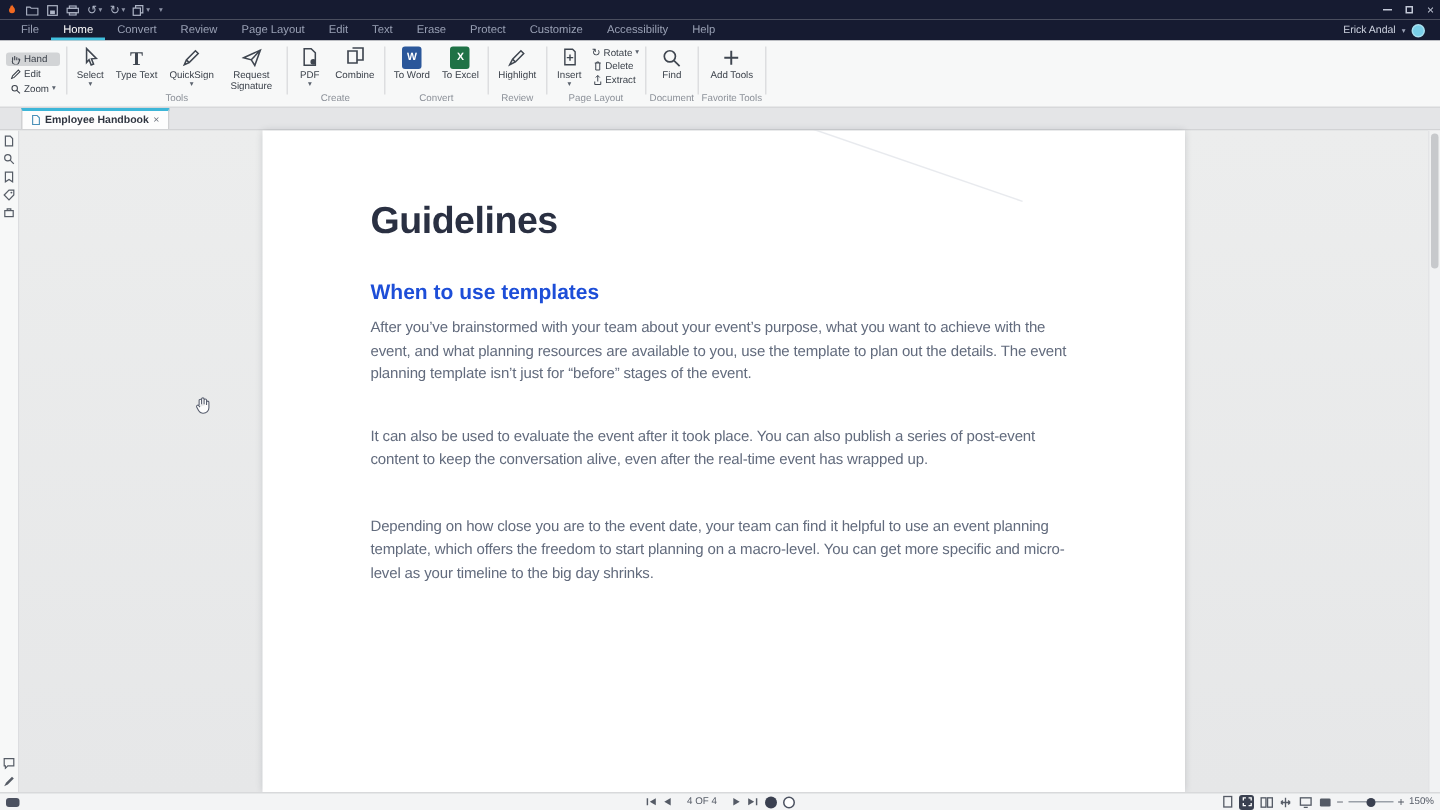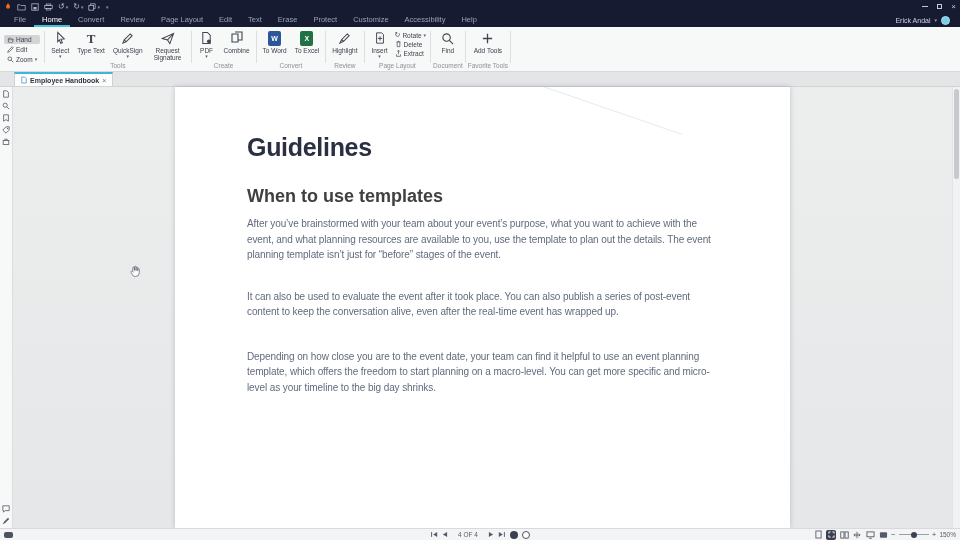--- a/index.html
+++ b/index.html
@@ -57,21 +57,21 @@
   .main { flex:1; display:flex; min-height:0; position:relative; }
   .side-panel { width:13px; background:#f7f8f8; border-right:1px solid #dcdde0; display:flex; flex-direction:column; align-items:center; padding:3px 0; flex:0 0 auto; }
   .sp-top { display:flex; flex-direction:column; gap:4px; align-items:center; }
   .sp-bottom { margin-top:auto; display:flex; flex-direction:column; gap:4px; align-items:center; }
   .sp-icon { display:flex; align-items:center; justify-content:center; }
 
   .doc-area { flex:1; position:relative; background:linear-gradient(180deg,#eceded 0%, #e6e7e8 100%); min-width:0; }
   .page { position:absolute; left:162px; top:0; bottom:0; width:615px; background:#ffffff; box-shadow:0 0 5px rgba(40,45,60,.22); padding:46px 71px 0 72px; overflow:hidden; }
   .page-streak { position:absolute; top:18px; right:110px; width:170px; height:40px; border-top:1px solid rgba(190,195,205,.35); transform:rotate(19deg); pointer-events:none; }
   .doc-h1 { font-size:25px; font-weight:bold; color:#2a3042; letter-spacing:-0.3px; margin-bottom:24px; }
-  .doc-h2 { font-size:18px; font-weight:bold; color:#404040; margin-bottom:9px; }
+  .doc-h2 { font-size:14px; font-weight:bold; color:#1d4ed8; margin-bottom:9px; }
   .doc-p { font-size:10px; color:#626b7d; line-height:15.5px; margin-bottom:26px; letter-spacing:-0.1px; }
   .hand-cursor { position:absolute; left:117px; top:176px; }
 
   .scrollbar { position:absolute; right:0; top:0; bottom:0; width:8px; background:#f1f2f3; border-left:1px solid #e3e4e6; }
   .scroll-thumb { position:absolute; top:2px; left:1px; width:5px; height:90px; background:#c7c9cc; border-radius:3px; }
 
   
   .statusbar { height:12px; background:#f3f4f5; border-top:1px solid #d8d9db; display:flex; align-items:center; padding:0 4px; flex:0 0 auto; position:relative; }
   .sb-left { display:flex; align-items:center; }
   .panel-pill { width:9px; height:6px; background:#4b5160; border-radius:2px; }

